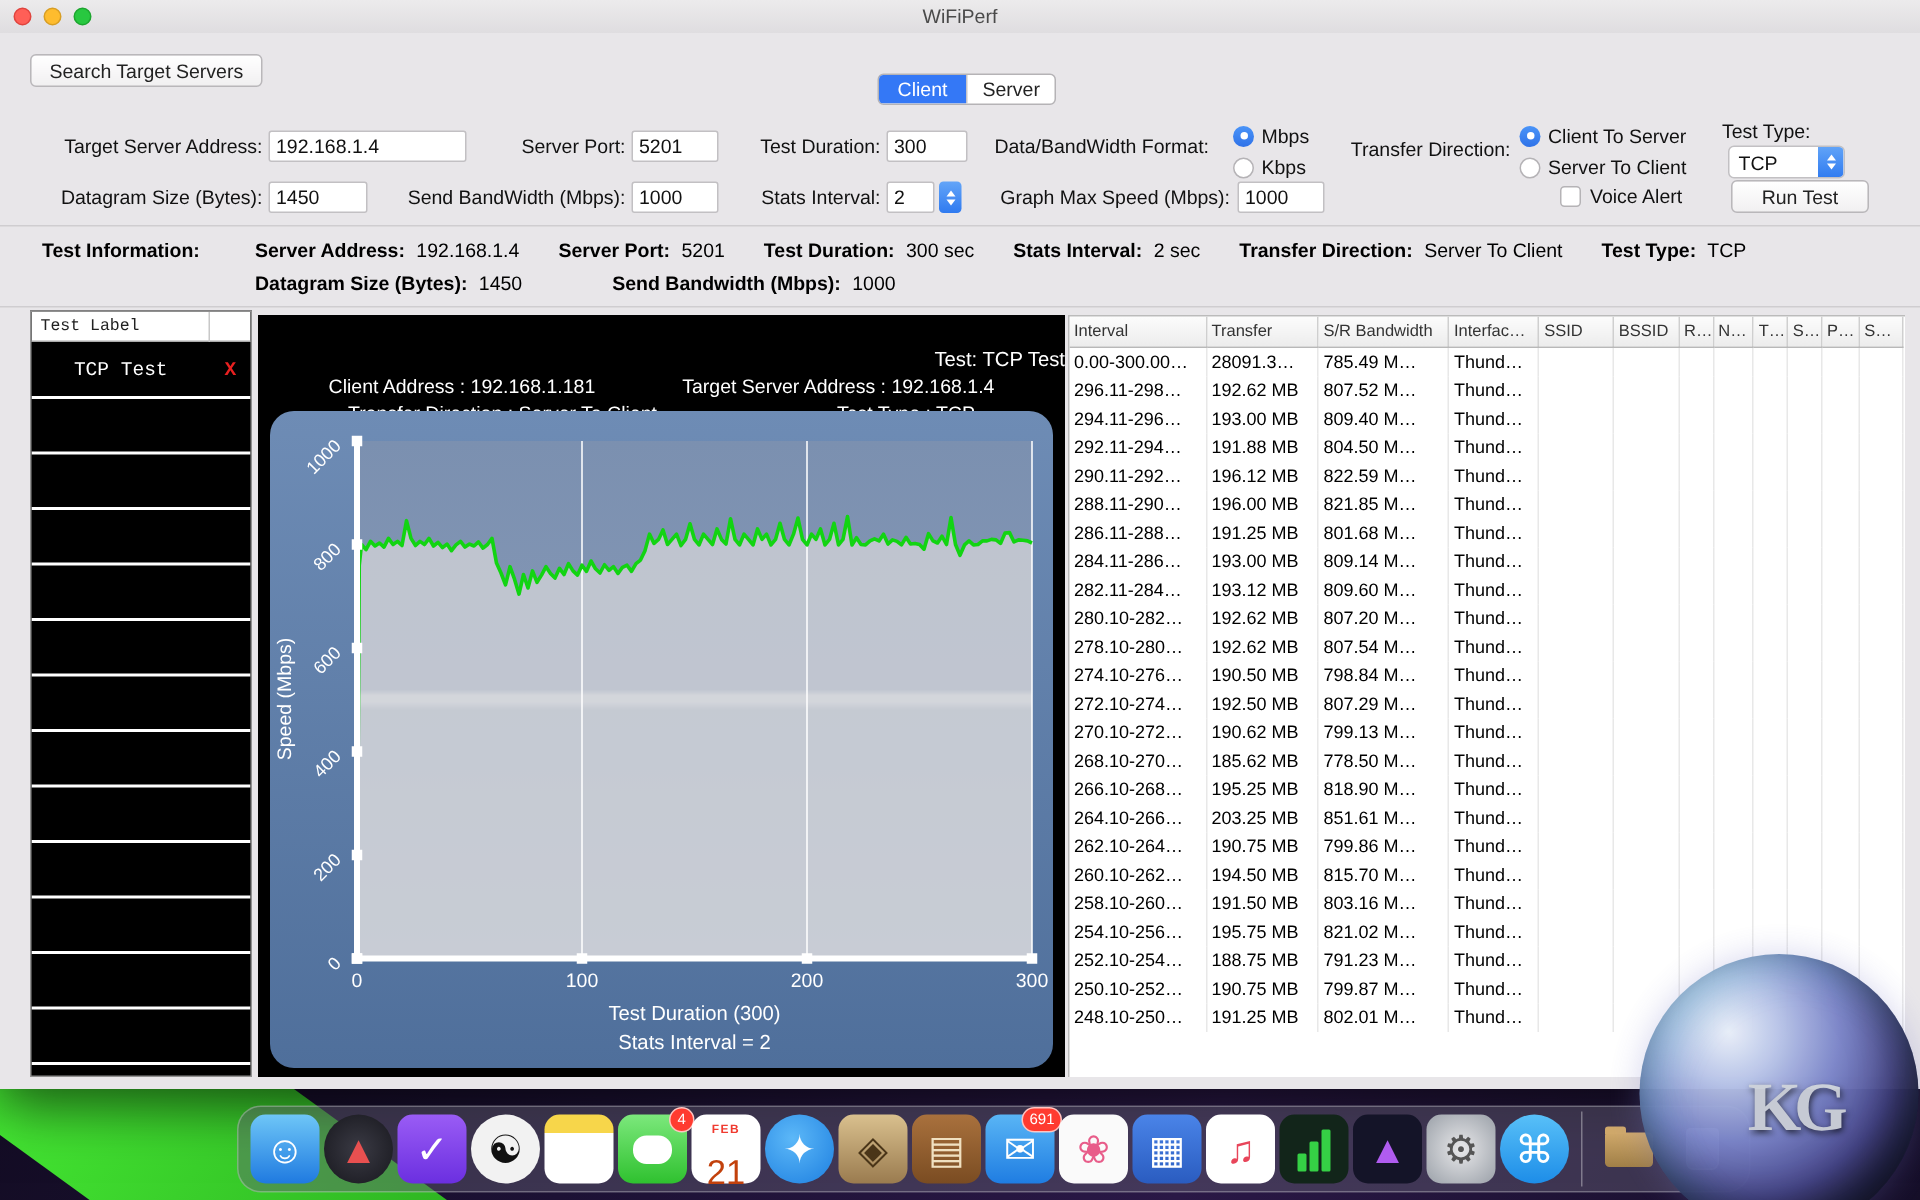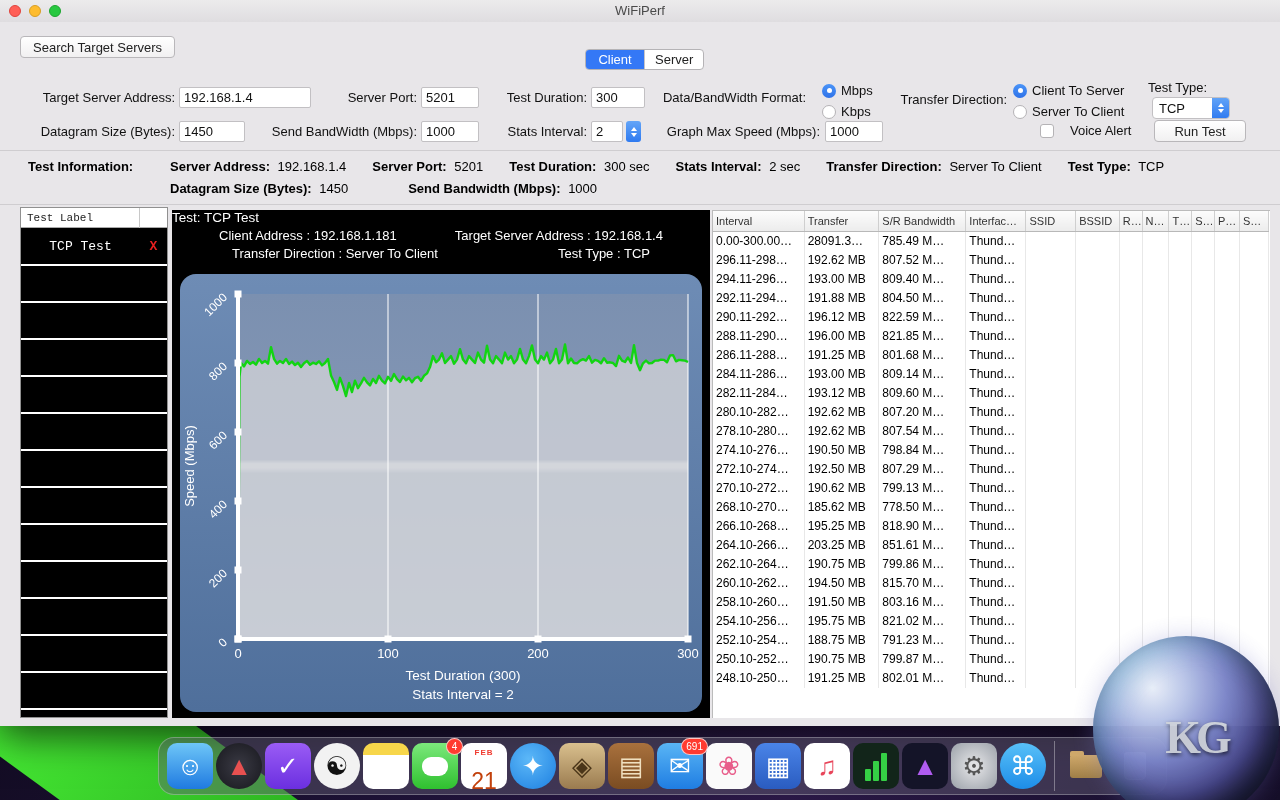--- a/index.html
+++ b/index.html
@@ -58,21 +58,21 @@
 
   .popup { position:absolute; left:1152px; top:97px; width:78px; height:22px; display:flex; align-items:center;
     border:1px solid #c2c0c3; background:#fff; border-radius:4px; overflow:hidden; }
   .popup .val { flex:1; padding:0 6px; font-size:13px; color:#111; }
   .pstepper, .stepper { width:17px; height:22px; background:linear-gradient(#63a5f8,#2f7af0);
     display:flex; flex-direction:column; align-items:center; justify-content:center; gap:2px; flex:0 0 auto; }
   .stepper { position:absolute; left:626px; top:121px; border-radius:3px; height:21px; width:15px; }
   .tri-up { width:0; height:0; border-left:3.5px solid transparent; border-right:3.5px solid transparent; border-bottom:4px solid #fff; }
   .tri-dn { width:0; height:0; border-left:3.5px solid transparent; border-right:3.5px solid transparent; border-top:4px solid #fff; }
 
-  .voice { position:absolute; left:1040px; top:123px; display:flex; align-items:center; gap:16px; font-size:13px; color:#111; }
+  .voice { position:absolute; left:1040px; top:123px; display:flex; align-items:center; gap:6px; font-size:13px; color:#111; }
   .cbox { width:14px; height:14px; background:#fff; border:1px solid #b5b3b6; border-radius:3px; }
 
   .divider1 { position:absolute; left:0; top:150px; width:100%; height:1px; background:#cfcdd0; }
   .divider2 { position:absolute; left:0; top:204px; width:100%; height:1px; background:#cfcdd0; }
 
   .ti-label { position:absolute; left:28px; top:159px; font-size:13px; font-weight:700; color:#000; }
   .ti-line { position:absolute; display:flex; font-size:13px; color:#000; white-space:nowrap; }
   .ti-line1 { left:170px; top:159px; gap:26px; }
   .ti-line2 { left:170px; top:181px; gap:60px; }
   .ti-item b { font-weight:700; margin-right:4px; }
@@ -83,21 +83,21 @@
   .lp-header { height:20px; background:#fff; border-bottom:1px solid #aaa; font-size:11px; color:#222;
     padding:4px 6px 0 6px; position:relative; }
   .lp-header::after { content:""; position:absolute; right:27px; top:0; width:1px; height:20px; background:#c8c8c8; }
   .lp-item { height:38px; border-bottom:2px solid #fff; display:flex; align-items:center; color:#fff; }
   .lp-label { flex:1; text-align:center; font-size:13px; }
   .lp-x { width:27px; color:#e82020; font-weight:700; font-size:13px; text-align:center; }
   .lp-empty { height:37px; border-bottom:2px solid #fff; }
 
   
   .chart-panel { position:absolute; left:172px; top:210px; width:538px; height:508px; background:#000; color:#fff; }
-  .ch-line1 { text-align:left; padding-top:0; font-size:13.5px; }
+  .ch-line1 { text-align:right; padding-top:22px; font-size:13.5px; }
   .ch-line2, .ch-line3 { display:flex; justify-content:center; font-size:13px; margin-top:3px; }
   .ch-line2 { gap:58px; } .ch-line3 { gap:120px; }
   .chart-box { position:absolute; left:8px; top:64px; width:522px; height:438px; border-radius:16px;
     background:linear-gradient(180deg,#6e8cb5,#4f6f9b); }
   .chart-box svg { position:absolute; left:0; top:0; width:522px; height:438px; }
   .chart-box text { font-family:"Liberation Sans","DejaVu Sans",sans-serif; }
 
   
   .table-panel { position:absolute; left:712px; top:210px; width:558px; height:508px; background:#fff;
     overflow:hidden; border-left:1px solid #bbb; border-top:1px solid #bbb; }

